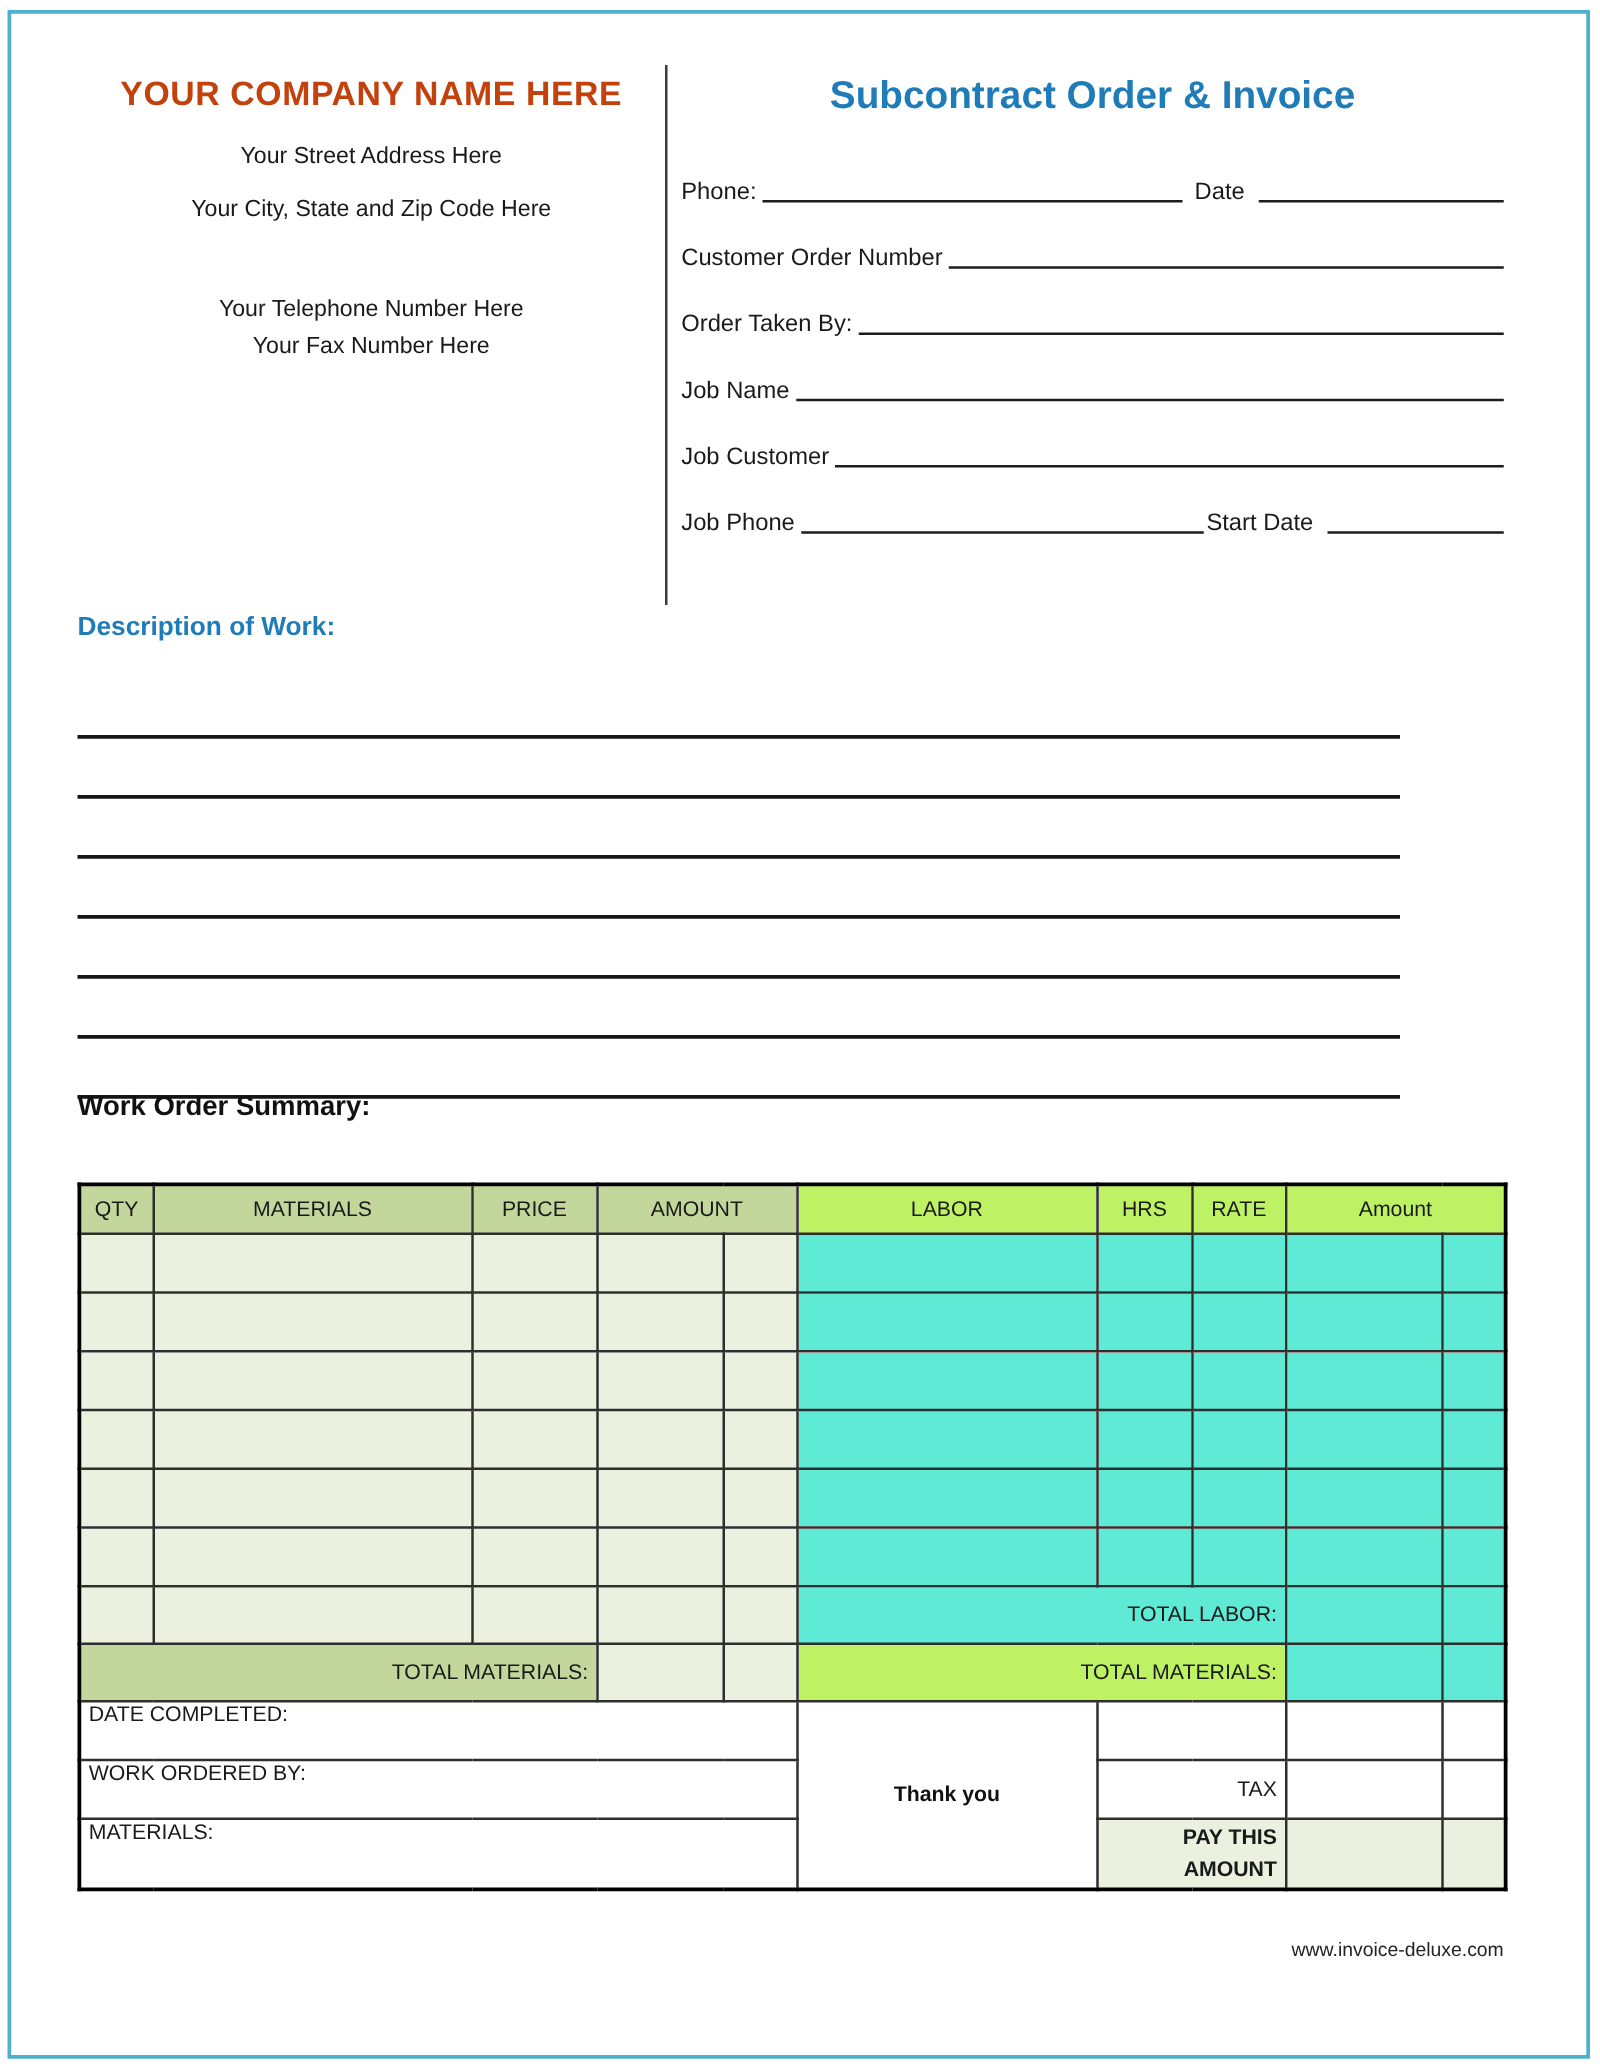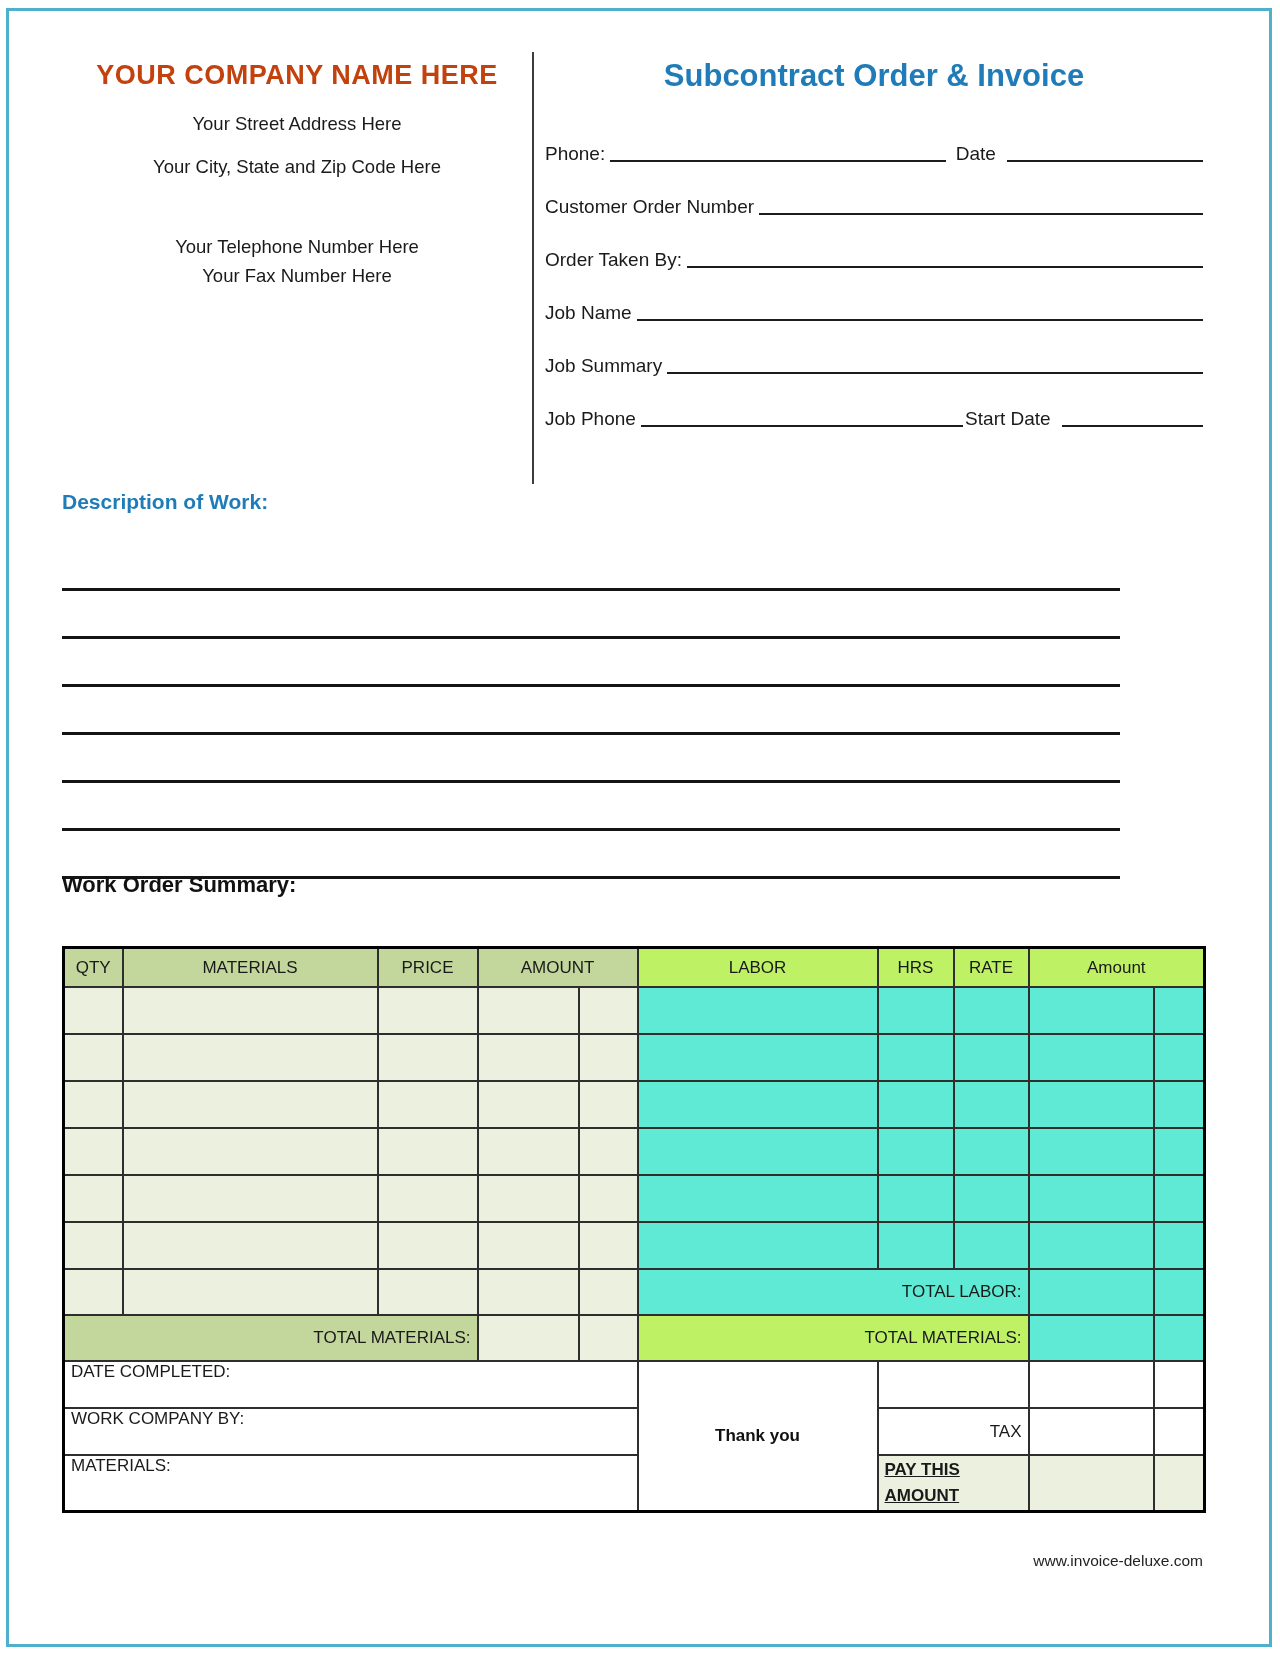--- a/index.html
+++ b/index.html
@@ -46,22 +46,22 @@
   .hb { background:#bef264; }          
   .bg { background:#ebf1de; }          
   .bb { background:#5eead4; }          
   .brow td { height:45px; }
   .totrow td { height:44px; }
   .right { text-align:right; }
   .toplab { vertical-align:top; padding-top:6px; padding-left:9px; font-size:18px; background:#fff; }
   .thankyou { background:#fff; text-align:center; vertical-align:middle;
               font-size:30px; font-weight:bold; color:#111; }
   .taxcell { text-align:right; font-size:18px; background:#fff; padding-right:10px; }
-  .paycell { font-weight:bold; font-size:16.5px; line-height:1.5;
-             padding-right:12px; vertical-align:middle;text-decoration:underline; }
+  .paycell { font-weight:bold; text-align:right; font-size:16.5px; line-height:1.5;
+             padding-right:12px; vertical-align:middle; }
   .wcell { background:#fff; }
 
   
   .footer { position:absolute; top:1552px; left:0; width:1141px; text-align:right;
             font-size:15.5px; color:#222; }
 </style>
 </head>
 <body>
 
 <div class="frame"></div>
@@ -93,21 +93,21 @@
         </div>
         <div class="frow">
           <span>Order Taken By:</span>
           <span class="fill"></span>
         </div>
         <div class="frow">
           <span>Job Name</span>
           <span class="fill"></span>
         </div>
         <div class="frow">
-          <span>Job Summary</span>
+          <span>Job Customer</span>
           <span class="fill"></span>
         </div>
         <div class="frow">
           <span>Job Phone</span>
           <span class="fill" style="flex-grow:2.28;"></span>
           <span style="margin:0 6px 0 2px;">Start Date</span>
           <span class="fill" style="flex-grow:1;"></span>
         </div>
       </div>
     </div>
@@ -247,21 +247,21 @@
 
     <tr style="height:47px;">
       <td class="toplab" colspan="5">DATE COMPLETED:</td>
       <td class="thankyou" rowspan="3">Thank you</td>
       <td class="wcell" colspan="2"></td>
       <td class="wcell"></td>
       <td class="wcell"></td>
     </tr>
 
     <tr style="height:47px;">
-      <td class="toplab" colspan="5">WORK COMPANY BY:</td>
+      <td class="toplab" colspan="5">WORK ORDERED BY:</td>
       <td class="taxcell" colspan="2">TAX</td>
       <td class="wcell"></td>
       <td class="wcell"></td>
     </tr>
 
     <tr style="height:56px;">
       <td class="toplab" colspan="5">MATERIALS:</td>
       <td class="bg paycell" colspan="2">PAY THIS AMOUNT</td>
       <td class="bg"></td>
       <td class="bg"></td>

